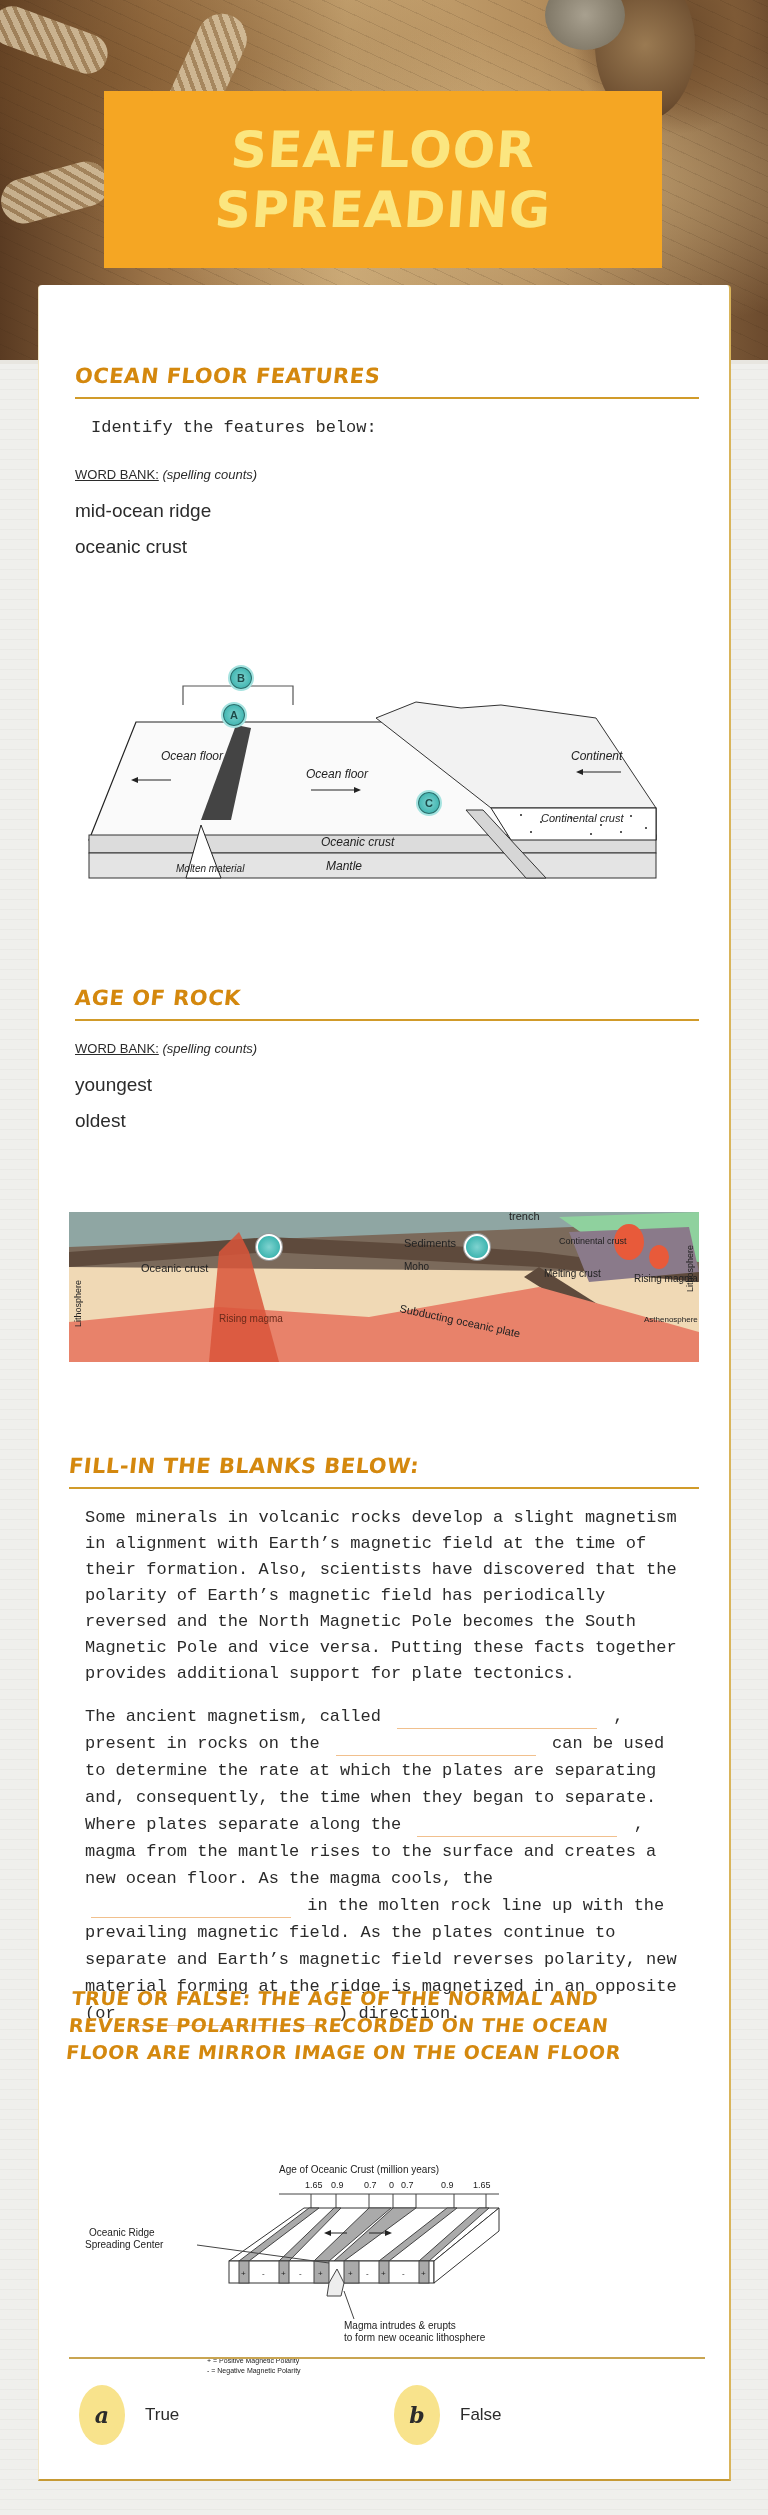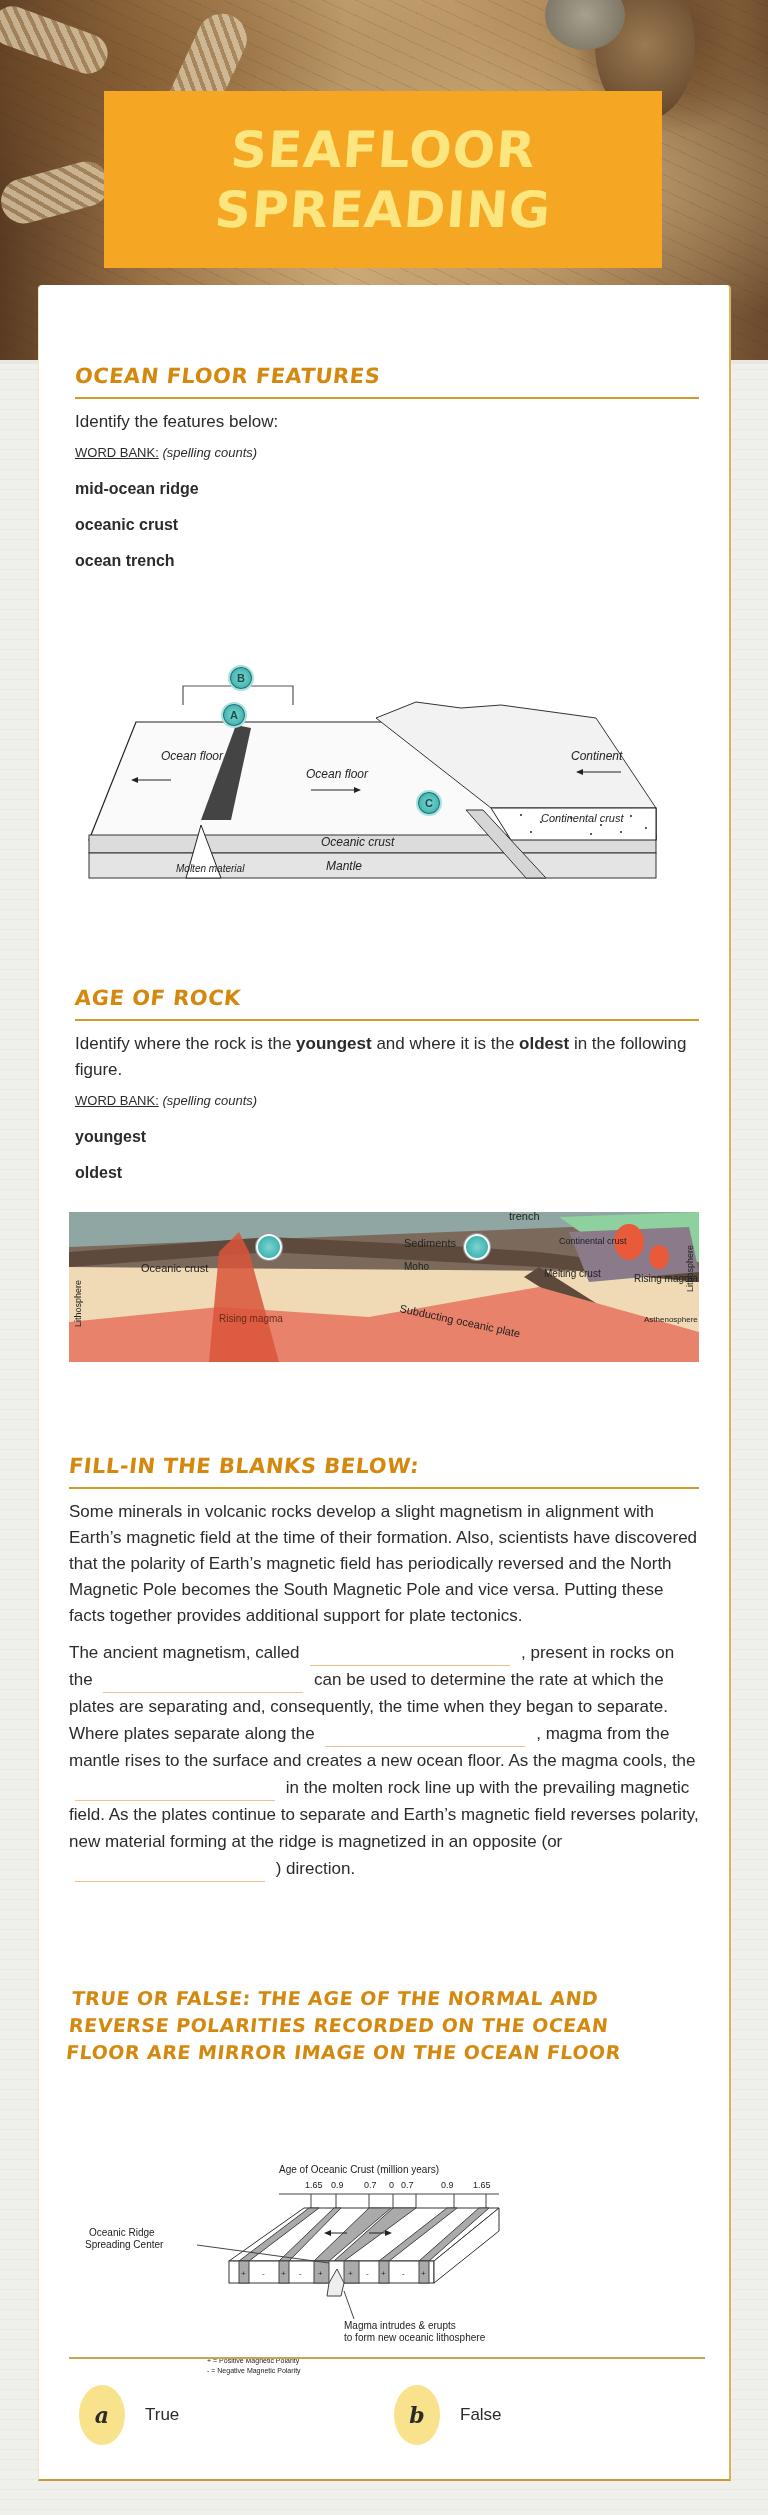--- a/index.html
+++ b/index.html
@@ -37,26 +37,26 @@
     background: #fff; border-right: 2px solid #d9b45a; border-bottom: 2px solid #c69a35;
     border-radius: 4px 4px 0 0; border-left: 1px solid #f2e6c4;
   }
   .section { position: absolute; left: 30px; width: 630px; }
   .sec-title {
     font-family: "DejaVu Sans", sans-serif; font-weight: bold; font-size: 21px;
     color: #d4880e; text-transform: uppercase; letter-spacing: 0.5px; transform: skewX(-6deg);
     line-height: 26px; margin: 0;
   }
   .sec-rule { height: 0; border-top: 2px solid #d19b2a; margin: 8px 0 10px 0; }
-  p { margin: 0; font-size: 17px; line-height: 26px; }
+  p { margin: 16px; font-size: 17px; line-height: 26px; font-family: Liberation Mono, monospace; }
   .bold { font-weight: bold; }
   .wb { font-weight: normal; font-size: 13px; line-height: 36px; }
   .wb u { text-decoration: underline; }
   .wb i { font-style: italic; }
-  .wordbank-item { font-weight: bold; font-size: 16px; line-height: 36px; }
+  .wordbank-item { font-weight: normal; font-size: 19px; line-height: 36px; }
   .progress { font-size: 17px; }
   .figure { position: relative; background: #fff; overflow: hidden; }
   .marker {
     position: absolute; width: 22px; height: 22px; border-radius: 50%;
     background: radial-gradient(circle, #7fd3d0 0%, #3fb5b0 70%);
     border: 2px solid #a6e3e0; box-shadow: 0 0 0 1px #2f6d6b inset;
     font-size: 11px; color: #1d4b4a; display: flex; align-items: center; justify-content: center; font-weight: bold;
   }
   .marker-ring { border: 2px solid #ffffff; box-shadow: 0 0 0 1px #999; }
   .blank {
@@ -96,21 +96,20 @@
   <div class="section" style="top:78px;left:36px;width:624px;">
     <h2 class="sec-title">OCEAN FLOOR FEATURES</h2>
     <div class="sec-rule"></div>
     <p>Identify the features below:</p>
     <div class="wb">
       <u>WORD BANK:</u>
       <i>(spelling counts)</i>
     </div>
     <div class="wordbank-item">mid-ocean ridge</div>
     <div class="wordbank-item">oceanic crust</div>
-    <div class="wordbank-item">ocean trench</div>
   </div>
 
   <div class="figure" style="position:absolute;left:32px;top:325px;width:610px;height:270px;">
     <svg width="610" height="270" viewBox="0 0 610 270">
 
       <polyline points="112,95 112,76 222,76 222,95" fill="none" stroke="#555" stroke-width="1.2"></polyline>
       <line x1="167" y1="70" x2="167" y2="76" stroke="#555"></line>
 
       <polygon points="18,230 65,112 330,112 585,198 585,230" fill="#fafafa" stroke="#222" stroke-width="1.2"></polygon>
 
@@ -151,21 +150,20 @@
     </svg>
     <div class="marker" style="left:157px;top:55px;">B</div>
     <div class="marker" style="left:150px;top:92px;">A</div>
     <div class="marker" style="left:345px;top:180px;">C</div>
   </div>
 
 
   <div class="section" style="top:700px;left:36px;width:624px;">
     <h2 class="sec-title">AGE OF ROCK</h2>
     <div class="sec-rule"></div>
-    <p><span>Identify where the rock is the </span><span class="bold">youngest</span><span> and where it is the </span><span class="bold">oldest</span><span> in the following figure.</span></p>
     <div class="wb">
       <u>WORD BANK:</u>
       <i>(spelling counts)</i>
     </div>
     <div class="wordbank-item">youngest</div>
     <div class="wordbank-item">oldest</div>
   </div>
 
   <div class="figure" style="position:absolute;left:30px;top:927px;width:630px;height:150px;">
     <svg width="630" height="150" viewBox="0 0 630 150">

